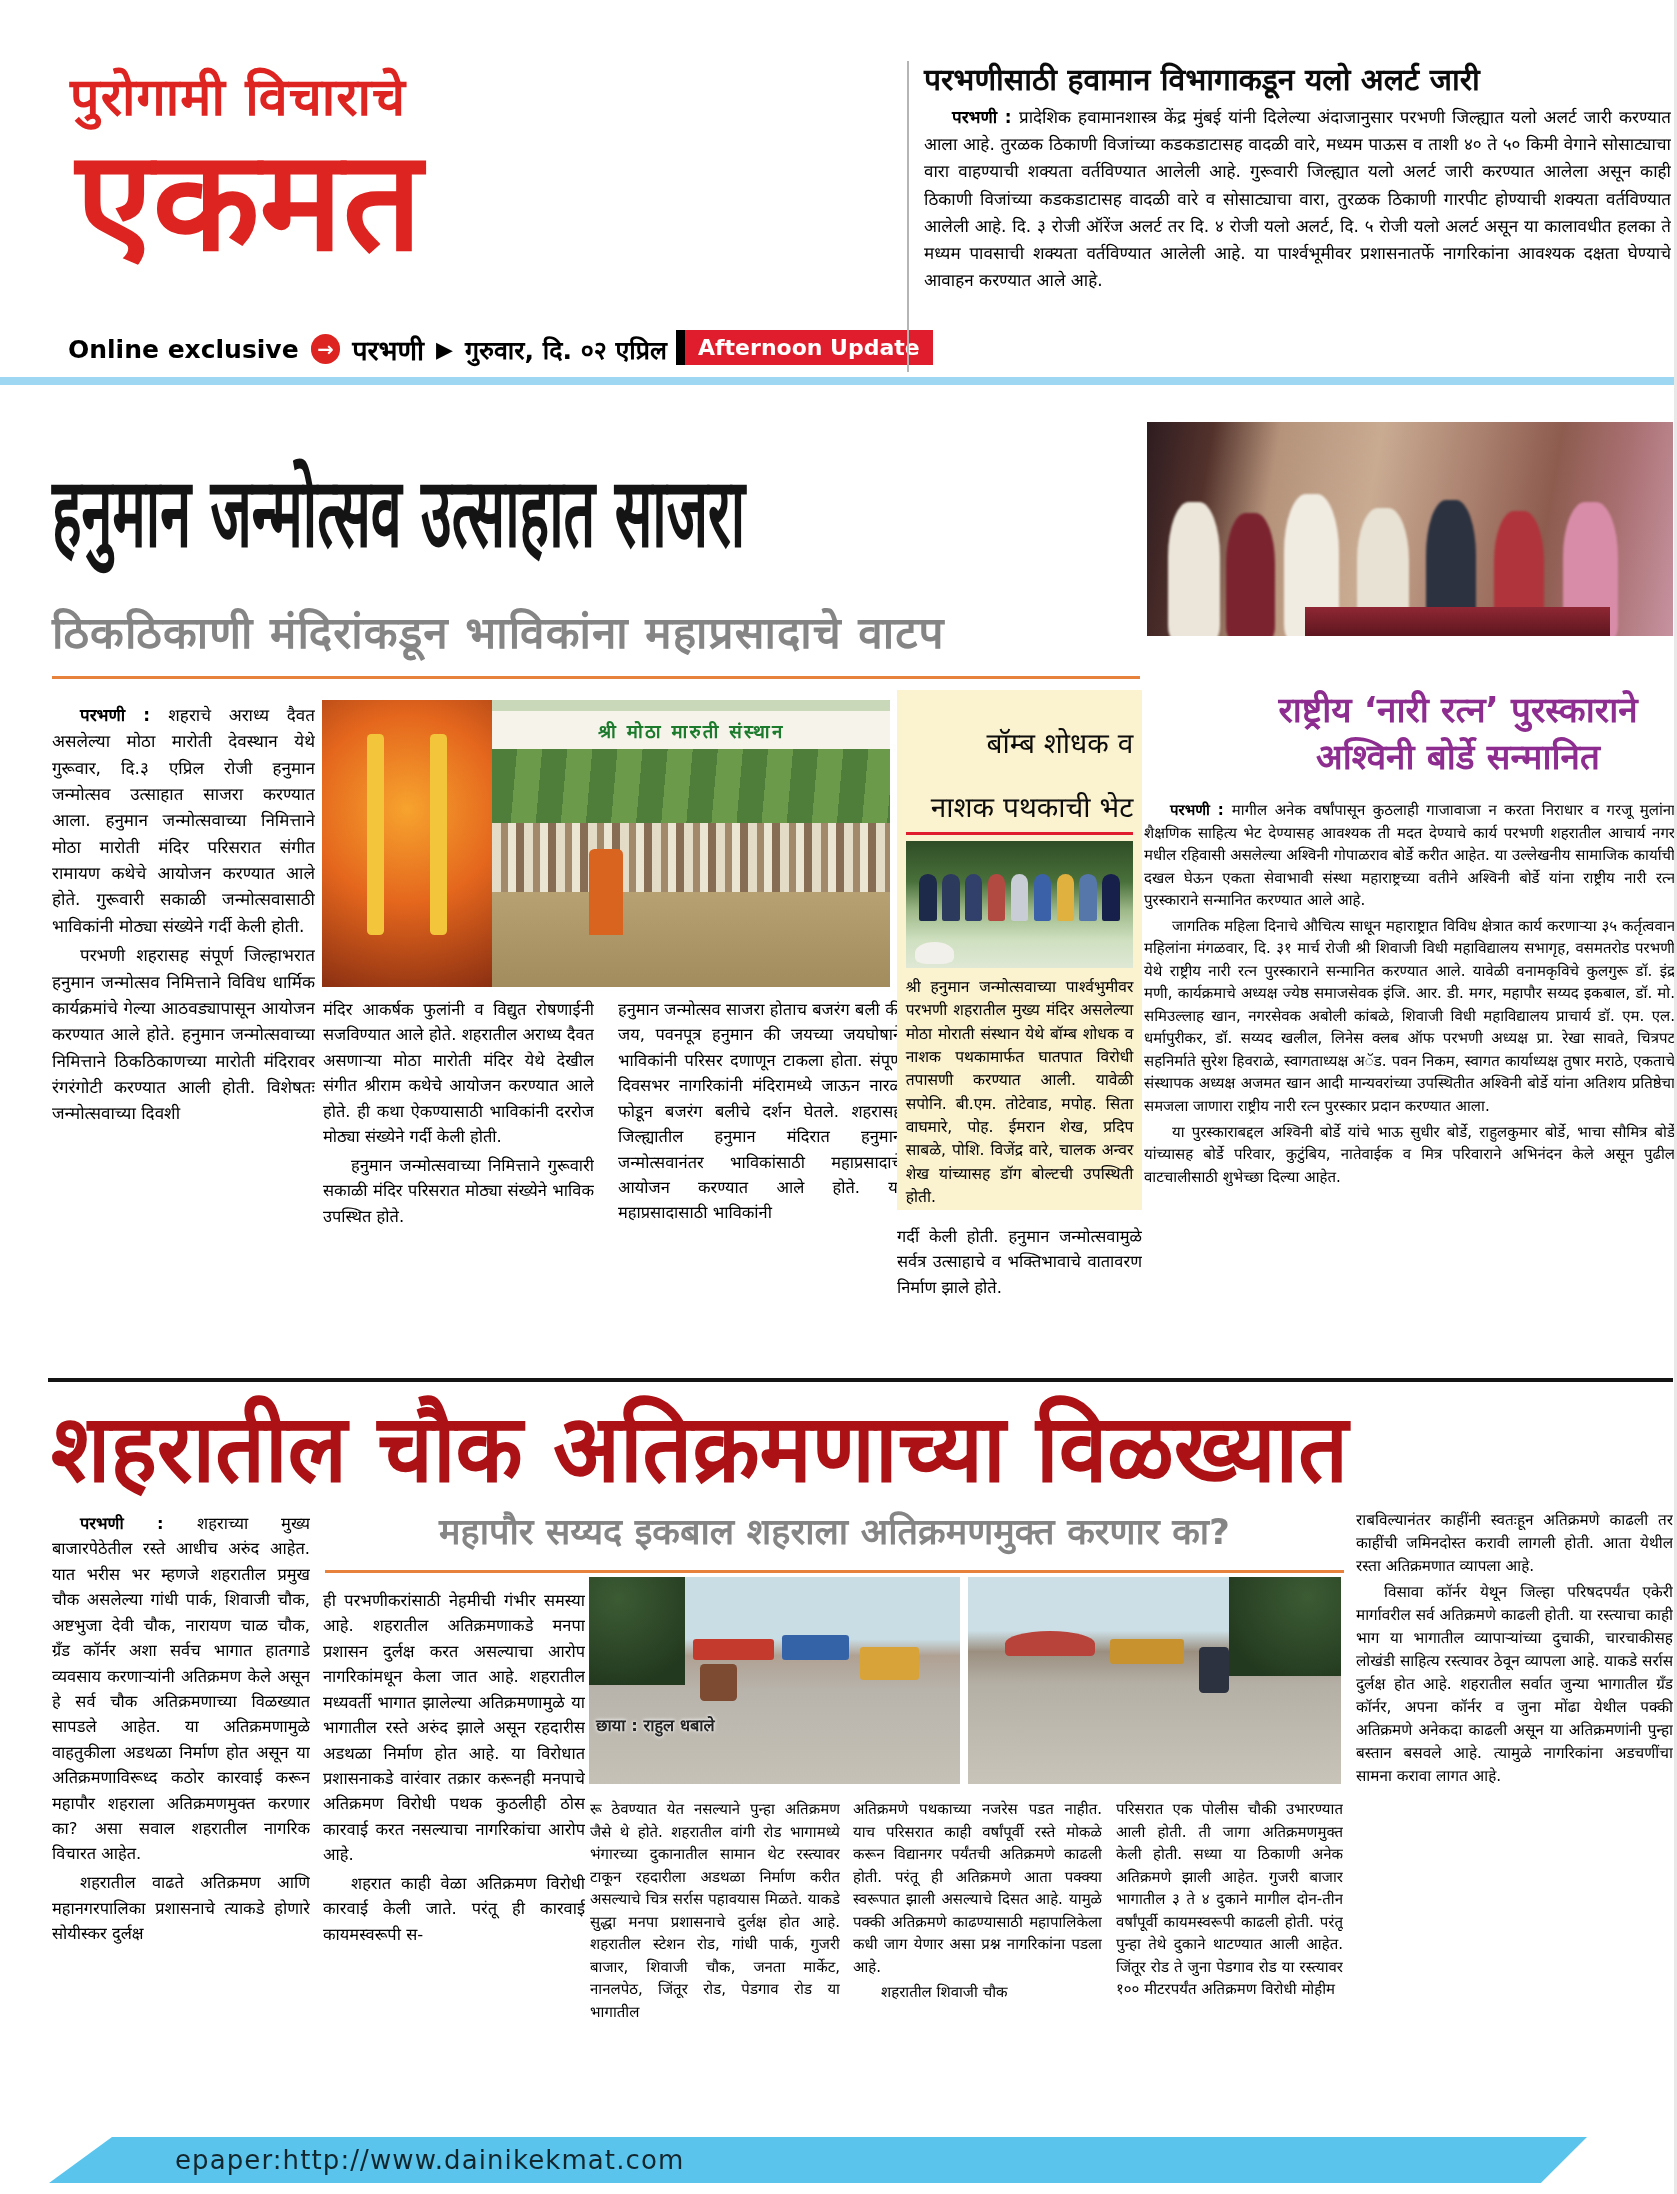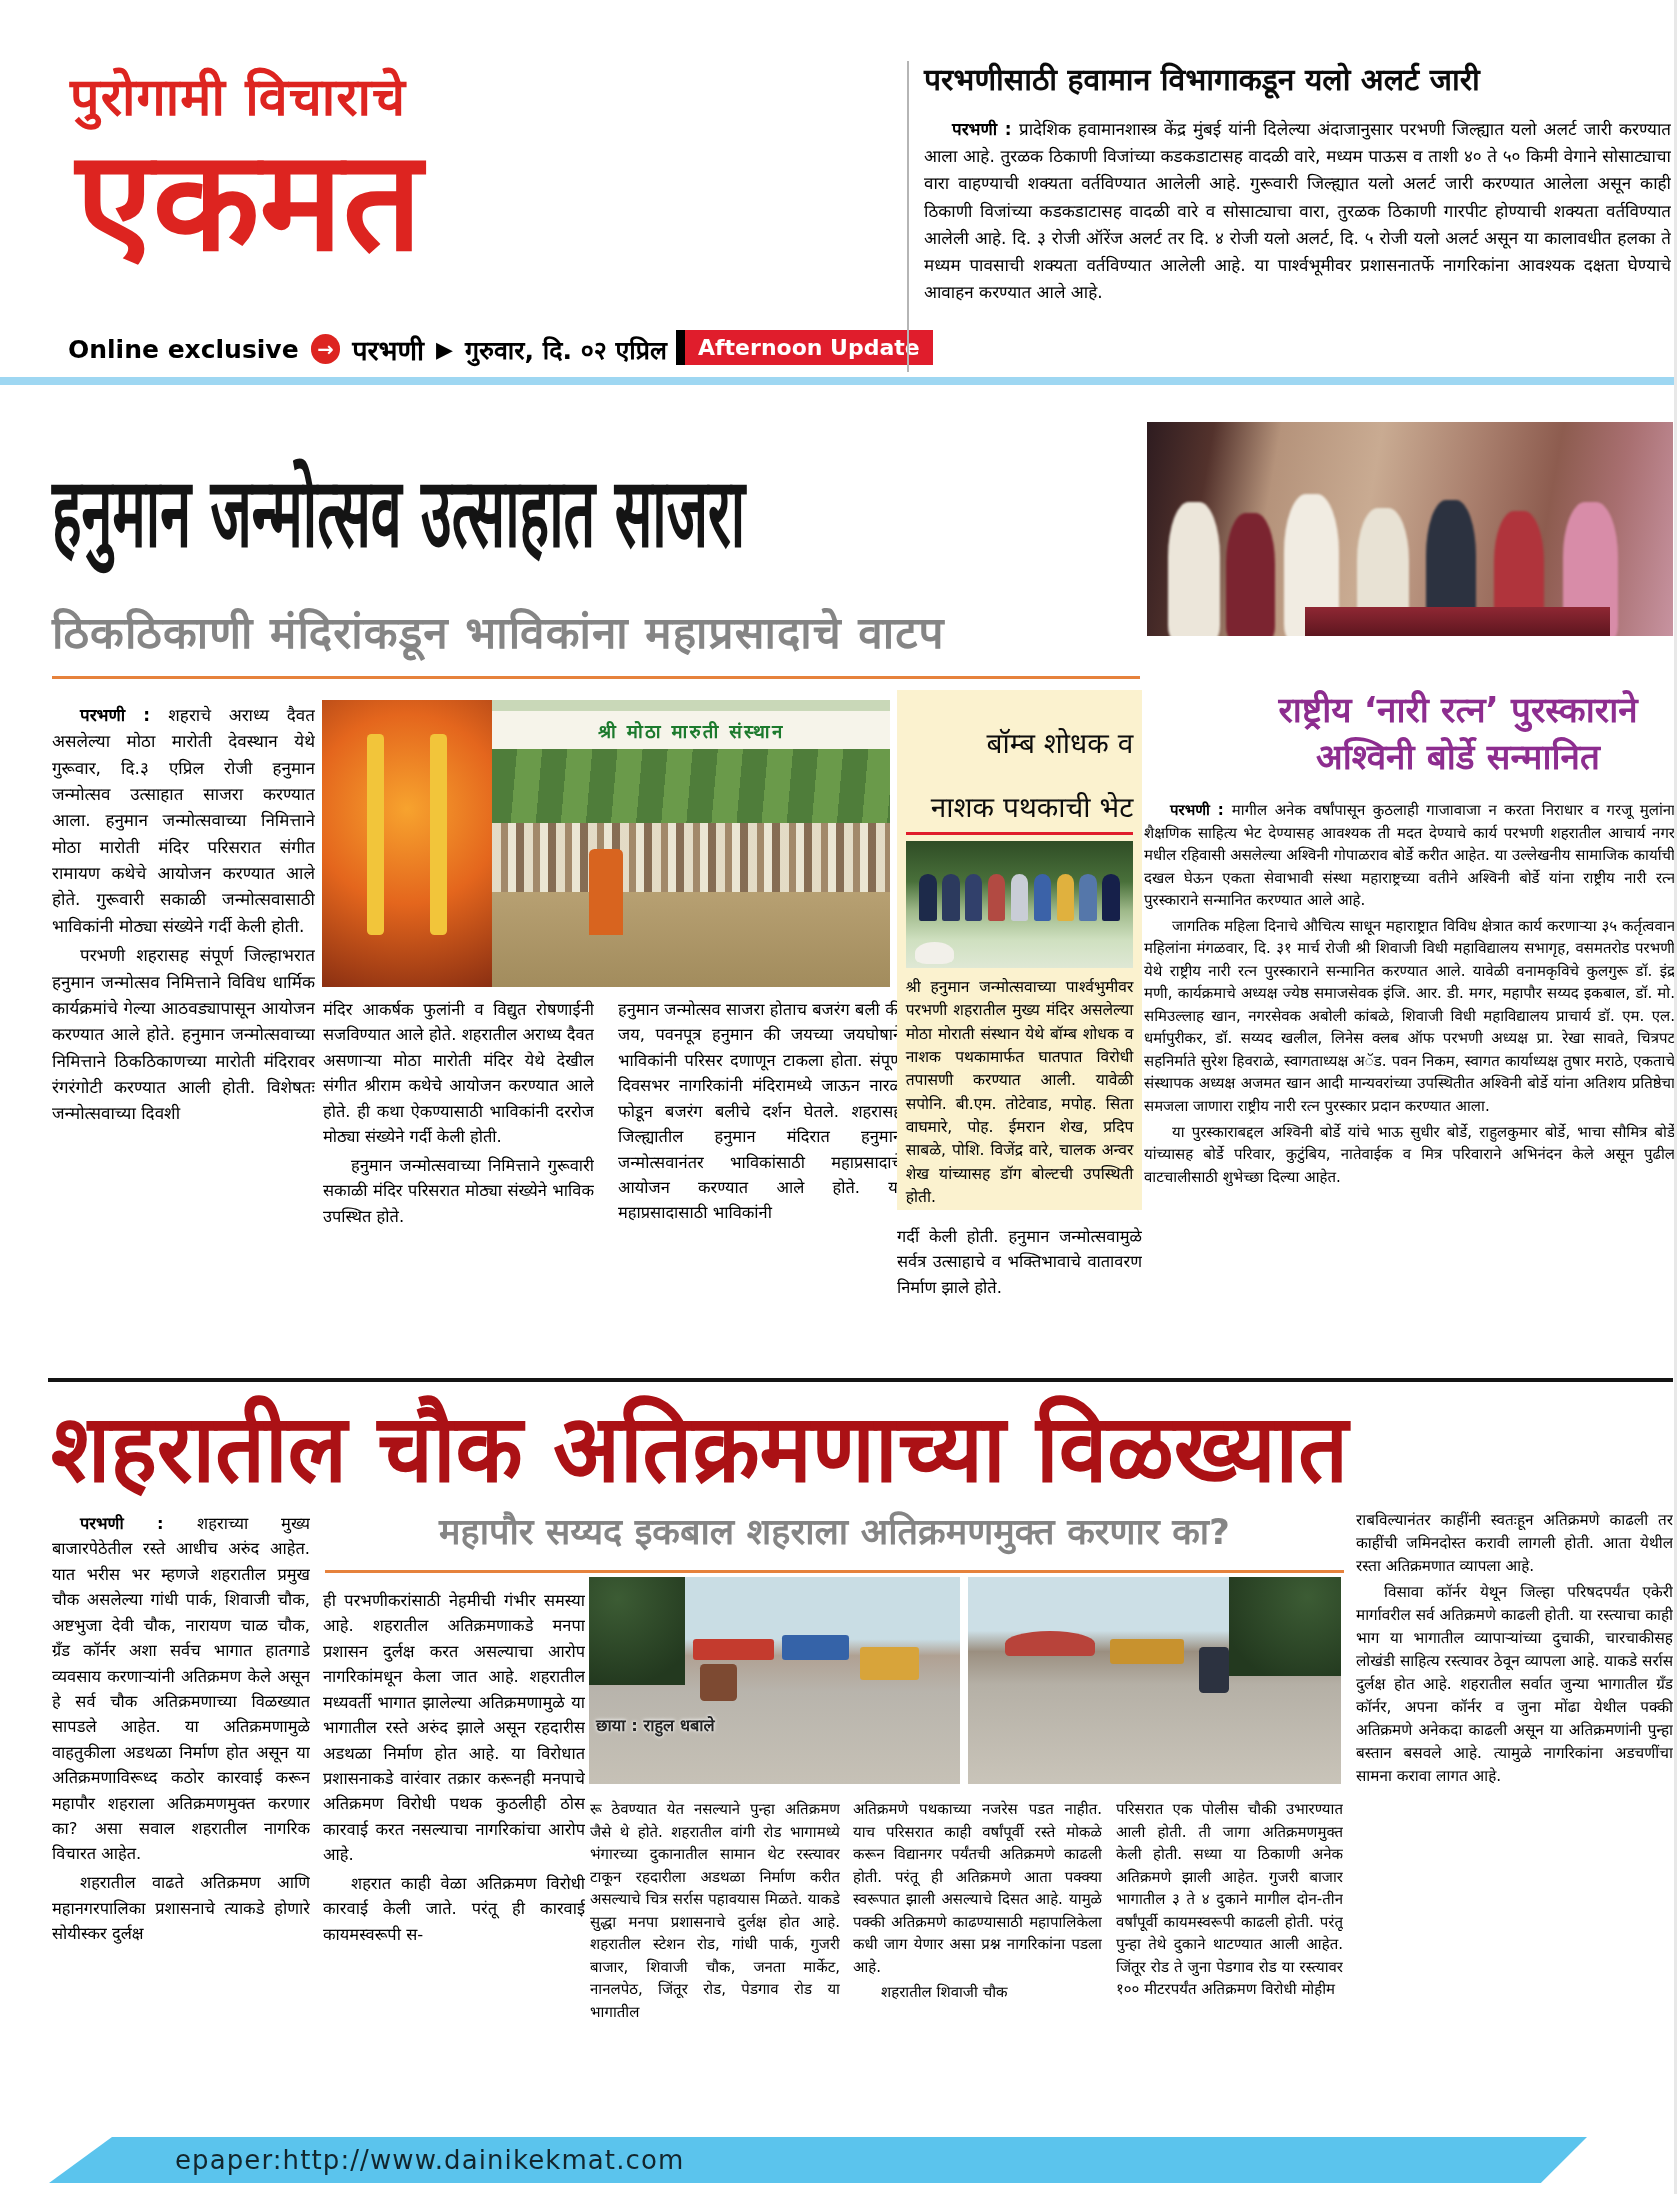--- a/index.html
+++ b/index.html
@@ -79,21 +79,21 @@
     <span class="city">परभणी</span>
     <span class="play">▶</span>
     <span class="datetxt">गुरुवार, दि. ०२ एप्रिल २०२६</span>
   </div>
   <div class="abs badge" style="left:676px;top:330px;height:35px;">Afternoon Update</div>
 
   <div class="abs cyan-rule" style="left:0;top:377px;width:1678px;height:7.6px;"></div>
 
   <div class="abs vrule" style="left:907px;top:61px;height:311px;"></div>
   <div class="abs w-head nowrap" style="left:924px;top:58px;">परभणीसाठी हवामान विभागाकडून यलो अलर्ट जारी</div>
-  <div class="abs jt w-body" style="left:924px;top:104px;width:747px;height:271px;margin-top:12px;">
+  <div class="abs jt w-body" style="left:924px;top:104px;width:747px;height:271px;">
     <p class="noind" style="text-indent:28px;"><span class="lead">परभणी : </span><span>प्रादेशिक हवामानशास्त्र केंद्र मुंबई यांनी दिलेल्या अंदाजानुसार परभणी जिल्ह्यात यलो अलर्ट जारी करण्यात आला आहे. तुरळक ठिकाणी विजांच्या कडकडाटासह वादळी वारे, मध्यम पाऊस व ताशी ४० ते ५० किमी वेगाने सोसाट्याचा वारा वाहण्याची शक्यता वर्तविण्यात आलेली आहे. गुरूवारी जिल्ह्यात यलो अलर्ट जारी करण्यात आलेला असून काही ठिकाणी विजांच्या कडकडाटासह वादळी वारे व सोसाट्याचा वारा, तुरळक ठिकाणी गारपीट होण्याची शक्यता वर्तविण्यात आलेली आहे. दि. ३ रोजी ऑरेंज अलर्ट तर दि. ४ रोजी यलो अलर्ट, दि. ५ रोजी यलो अलर्ट असून या कालावधीत हलका ते मध्यम पावसाची शक्यता वर्तविण्यात आलेली आहे. या पार्श्वभूमीवर प्रशासनातर्फे नागरिकांना आवश्यक दक्षता घेण्याचे आवाहन करण्यात आले आहे.</span></p>
   </div>
 
   <div class="abs main-head nowrap" style="left:52px;top:458px;">हनुमान जन्मोत्सव उत्साहात साजरा</div>
   <div class="abs sub-grey nowrap" style="left:52px;top:601px;">ठिकठिकाणी मंदिरांकडून भाविकांना महाप्रसादाचे वाटप</div>
   <div class="abs orange-rule" style="left:52px;top:676px;width:1088px;"></div>
 
   <div class="ph" style="left:1147px;top:422px;width:526px;height:214px;background:linear-gradient(100deg,#2e1c20 0%,#53322c 12%,#b5937b 24%,#c9ab92 42%,#a97f6d 60%,#8d5c4f 74%,#a86f70 86%,#c793a0 100%);">
     <div class="blob" style="left:4%;bottom:-3.3px;width:52px;height:137px;background:#ece6da;"></div>
     <div class="blob" style="left:15%;bottom:-3.3px;width:49px;height:126px;background:#7b2430;"></div>

